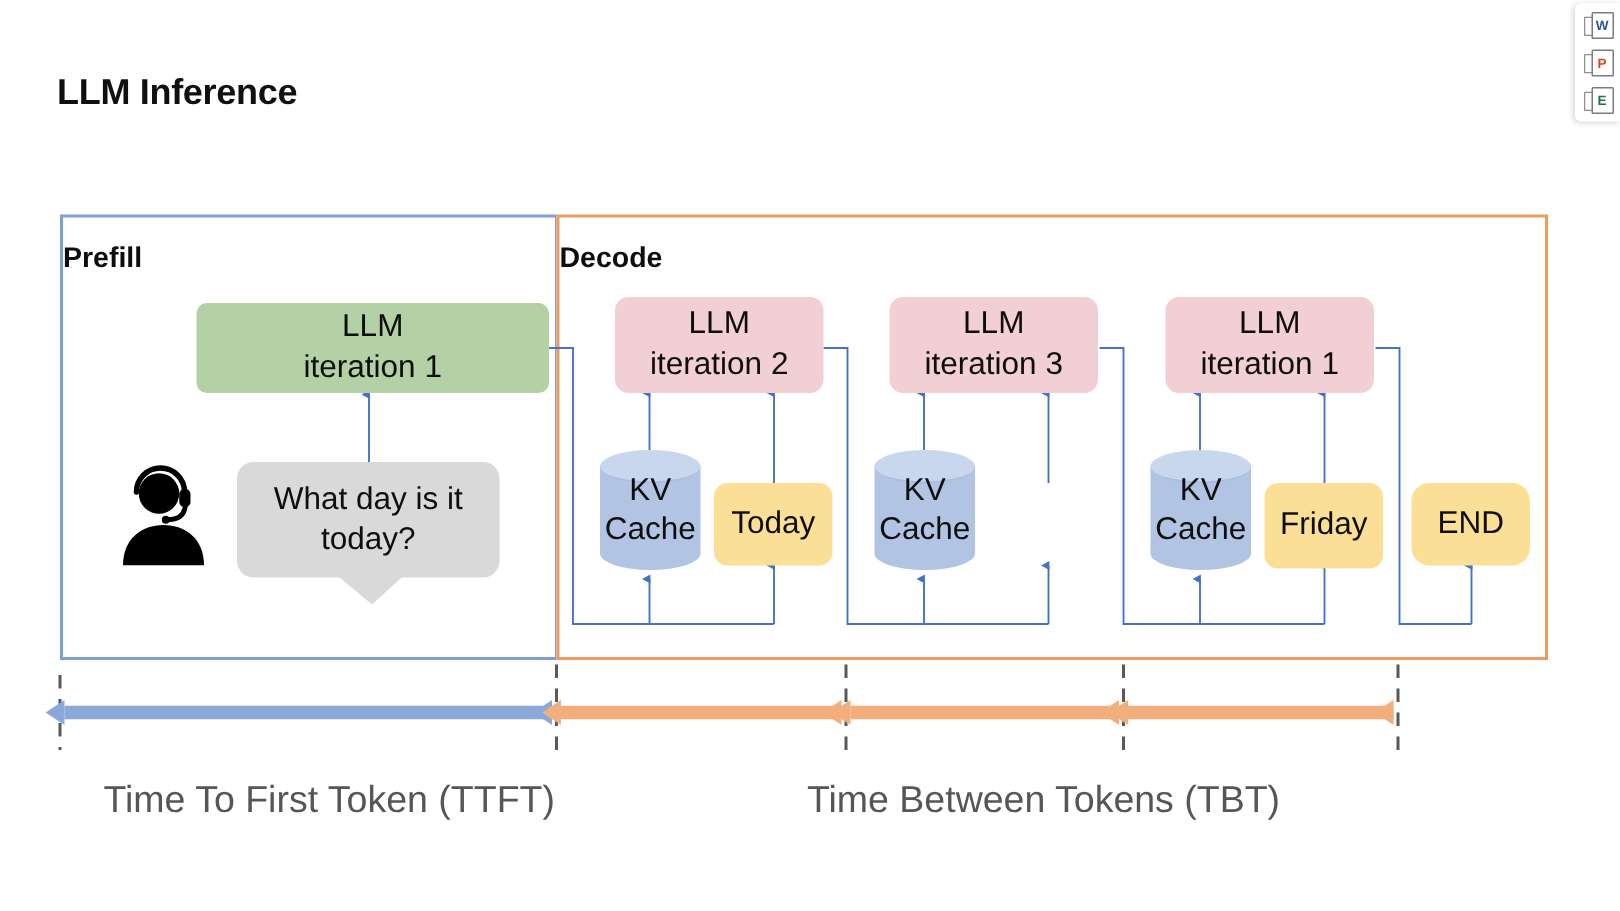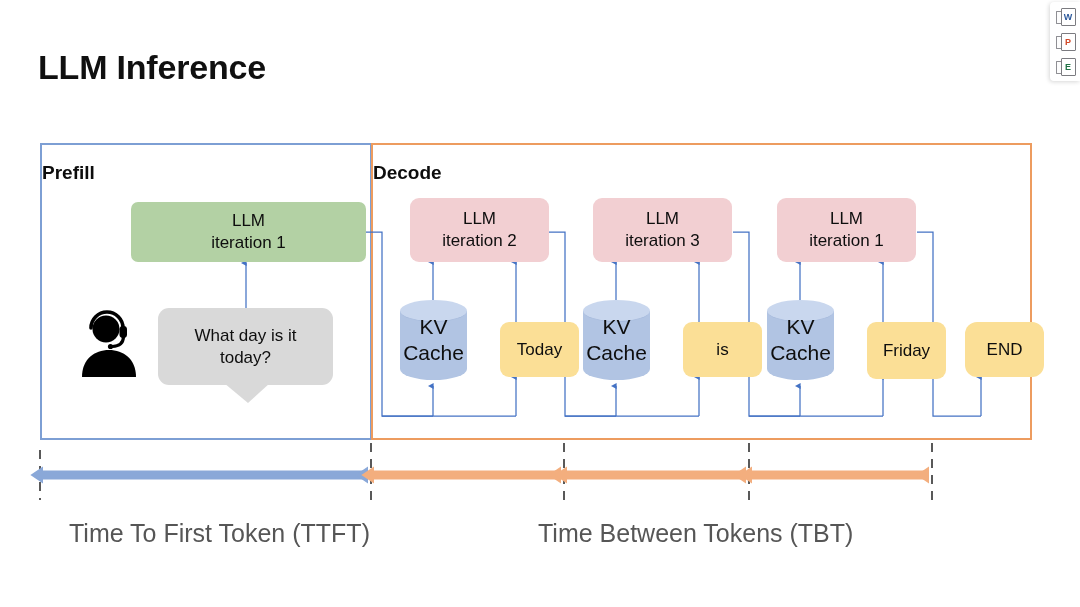--- a/index.html
+++ b/index.html
@@ -22,21 +22,21 @@
     left: 0; top: 0;
     width: 1080px;
     height: 607px;
   }
 
   
   .slide-title {
     position: absolute;
     left: 38px;
     top: 48px;
-    font-size: 34px;
+    font-size: 24px;
     font-weight: bold;
     letter-spacing: -0.2px;
     color: #101010;
     white-space: nowrap;
   }
 
   
   .paste-floater {
     position: absolute;
     right: 0px;
@@ -114,37 +114,36 @@
   }
 
   
   .node {
     position: absolute;
     box-sizing: border-box;
     display: flex;
     align-items: center;
     justify-content: center;
     text-align: center;
-    font-size: 17px;
+    font-size: 21px;
     line-height: 1.28;
     color: #0e0e0e;
     z-index: 12;
   }
   .node-green {
     background: #b3d1a4;
     border-radius: 7px;
   }
   .node-pink {
     background: #f2cfd2;
     border-radius: 9px;
   }
   .node-token {
     background: #fbdf96;
     border-radius: 9px;
-    margin-left: 24px;
   }
   .bubble {
     background: #d9d9d9;
     border-radius: 11px;
   }
   .bubble-tail {
     position: absolute;
     z-index: 11;
   }
 
@@ -357,23 +356,20 @@
     </span>
   </div>
   <div class="cylinder" style="left:583px; top:300px; width:67px; height:80px;">
     <div class="cyl-body"></div>
     <div class="cyl-bottom"></div>
     <div class="cyl-top"></div>
     <div class="cyl-text">
       <span>KV</span>
       <span>Cache</span>
     </div>
-  </div>
-  <div class="node node-token" style="left:659px; top:322px; width:79px; height:55px;">
-    <span>is</span>
   </div>
 
   <div class="node node-pink" style="left:777px; top:198px; width:139px; height:64px;">
     <span>
       <span>LLM</span><br>
       <span>iteration 1</span>
     </span>
   </div>
   <div class="cylinder" style="left:767px; top:300px; width:67px; height:80px;">
     <div class="cyl-body"></div>

